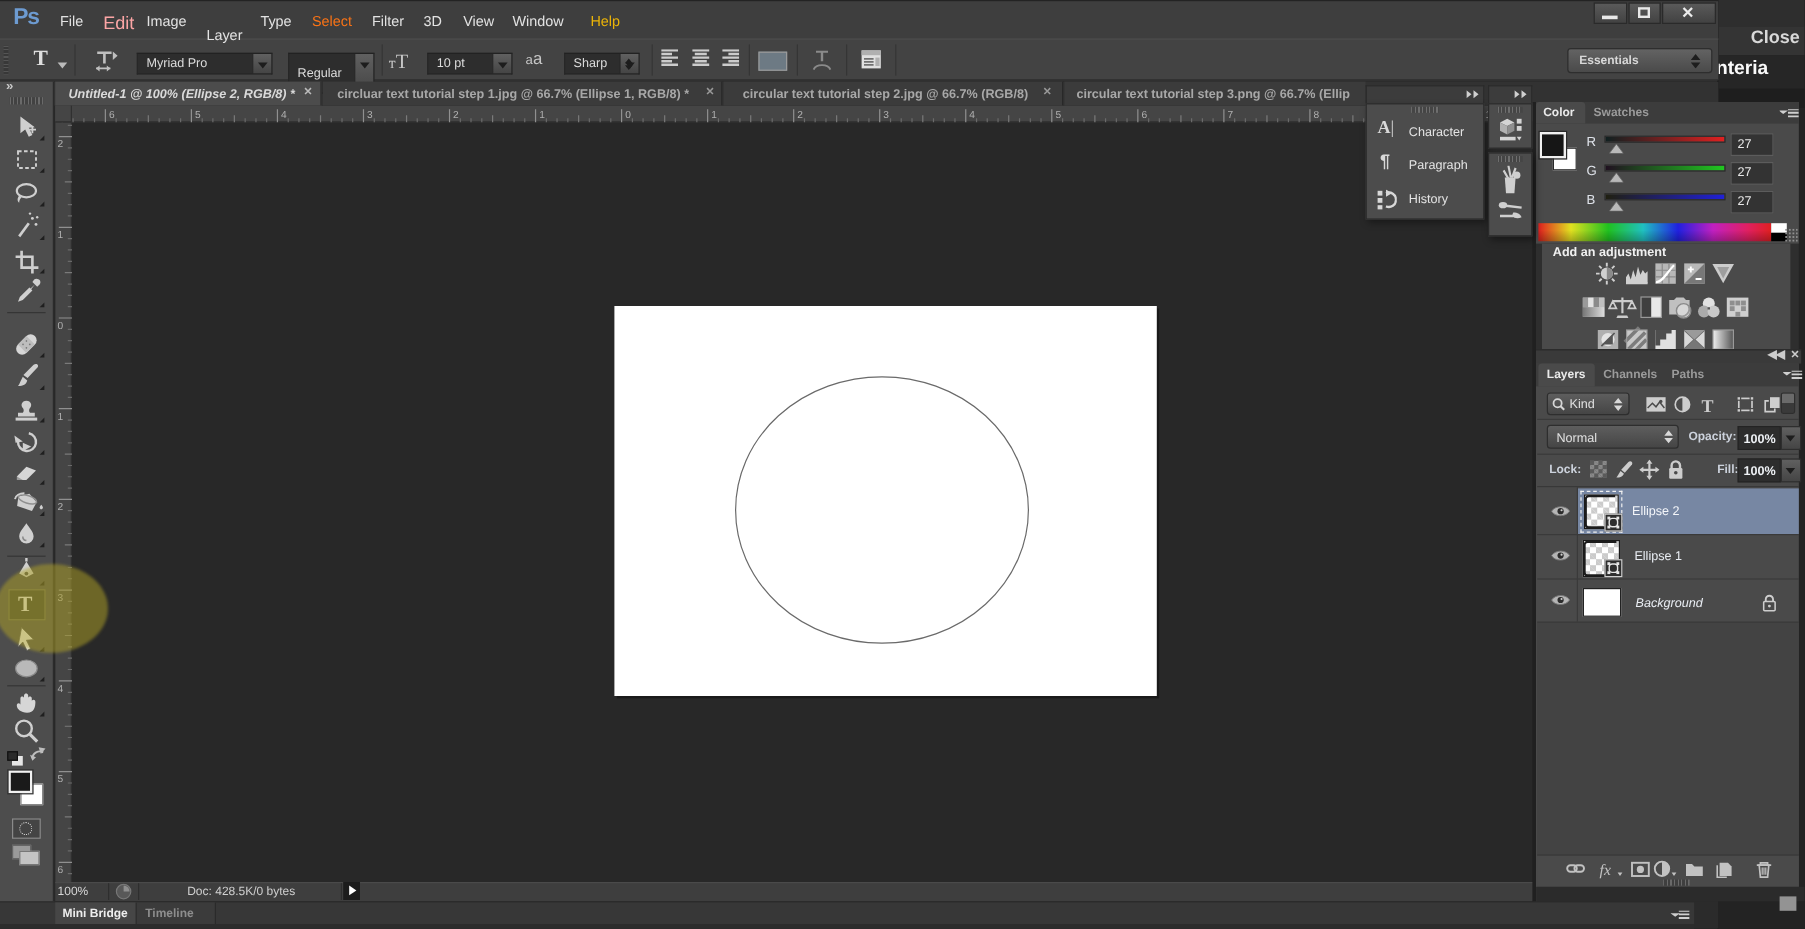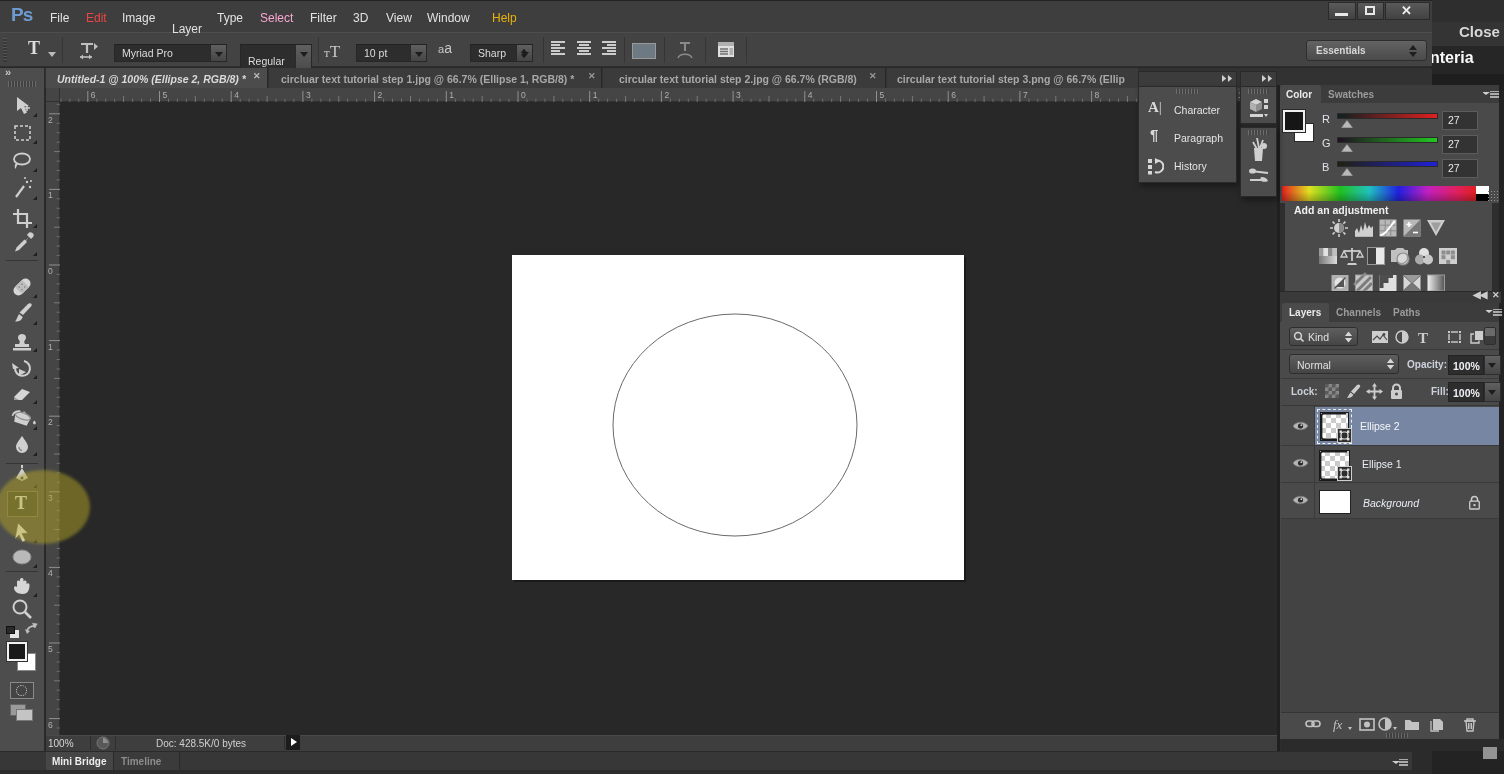--- a/index.html
+++ b/index.html
@@ -42,25 +42,25 @@
 
     <div class="abs" style="left:46px;top:735px;width:1239px;height:16px;background:#3e3e3e;border-top:1px solid #4a4a4a;"></div>
 
     <div class="abs" style="left:0;top:751px;width:1412px;height:23px;background:#373737;border-top:1px solid #2a2a2a;"></div>
     <div class="abs" style="left:1412px;top:738px;width:20px;height:36px;background:#2b2b2b;"></div>
   </div>
 
   <div id="menubar">
     <div class="txt" style="left:11px;top:4px;font-size:19px;font-weight:bold;color:#6d9bd1;letter-spacing:-1px;">Ps</div>
     <div class="txt" style="left:50px;top:11px;font-size:12px;color:#e2e2e2;">File</div>
-    <div class="txt" style="left:86px;top:11px;font-size:12px;color:#ef4444;">Edit</div>
+    <div class="txt" style="left:86px;top:11px;font-size:15px;color:#fca5a5;">Edit</div>
     <div class="txt" style="left:122px;top:11px;font-size:12px;color:#e2e2e2;">Image</div>
     <div class="txt" style="left:172px;top:11px;font-size:12px;color:#e2e2e2;margin-top:11px;">Layer</div>
     <div class="txt" style="left:217px;top:11px;font-size:12px;color:#e2e2e2;">Type</div>
-    <div class="txt" style="left:260px;top:11px;font-size:12px;color:#f9a8d4;">Select</div>
+    <div class="txt" style="left:260px;top:11px;font-size:12px;color:#f97316;">Select</div>
     <div class="txt" style="left:310px;top:11px;font-size:12px;color:#e2e2e2;">Filter</div>
     <div class="txt" style="left:353px;top:11px;font-size:12px;color:#e2e2e2;">3D</div>
     <div class="txt" style="left:386px;top:11px;font-size:12px;color:#e2e2e2;">View</div>
     <div class="txt" style="left:427px;top:11px;font-size:12px;color:#e2e2e2;">Window</div>
     <div class="txt" style="left:492px;top:11px;font-size:12px;color:#eab308;">Help</div>
 
     <div class="abs" style="left:1328px;top:2px;width:28px;height:18px;background:linear-gradient(#5a5a5a,#424242);border:1px solid #2a2a2a;"></div>
     <div class="abs" style="left:1357px;top:2px;width:27px;height:18px;background:linear-gradient(#5a5a5a,#424242);border:1px solid #2a2a2a;"></div>
     <div class="abs" style="left:1385px;top:2px;width:45px;height:18px;background:linear-gradient(#5a5a5a,#424242);border:1px solid #2a2a2a;"></div>
     <div class="abs" style="left:1335px;top:13px;width:13px;height:3px;background:#e8e8e8;"></div>

